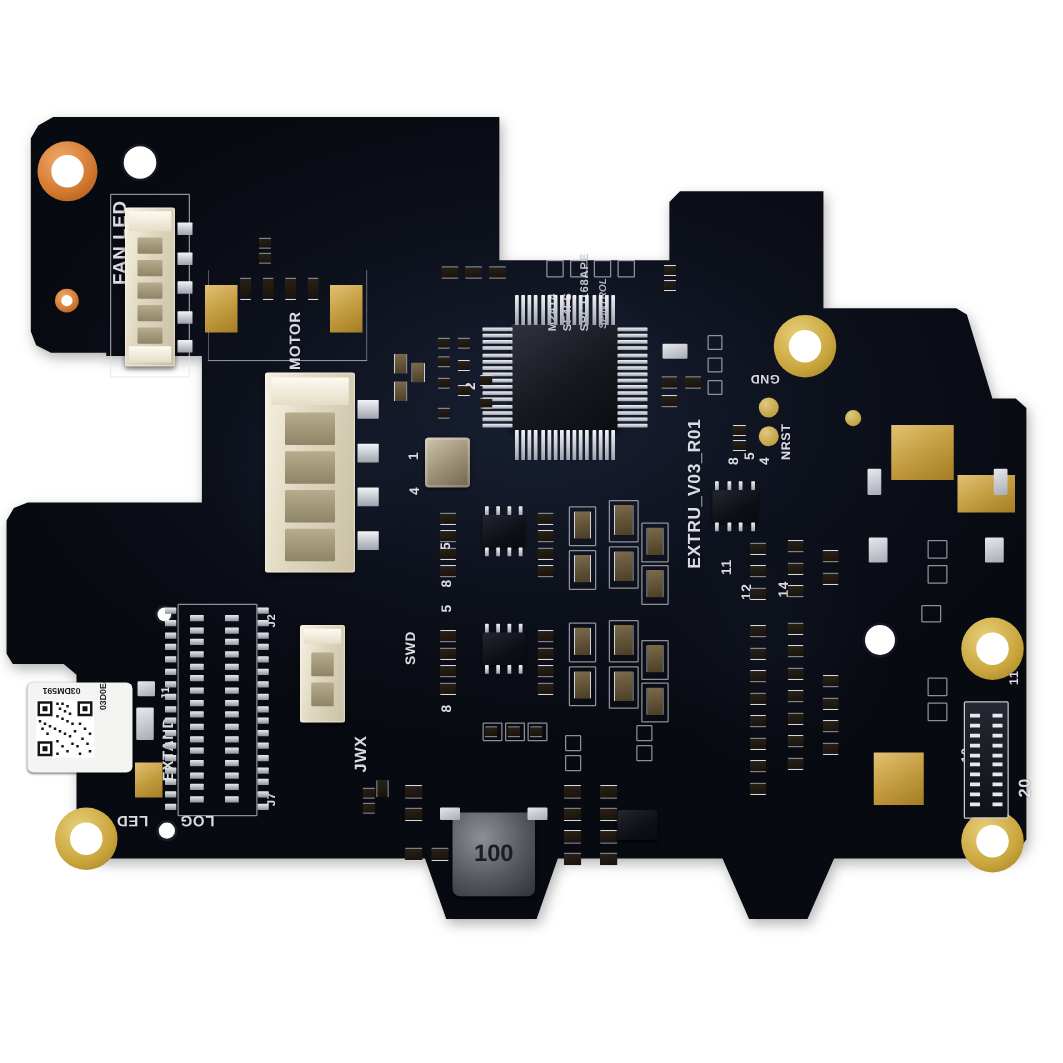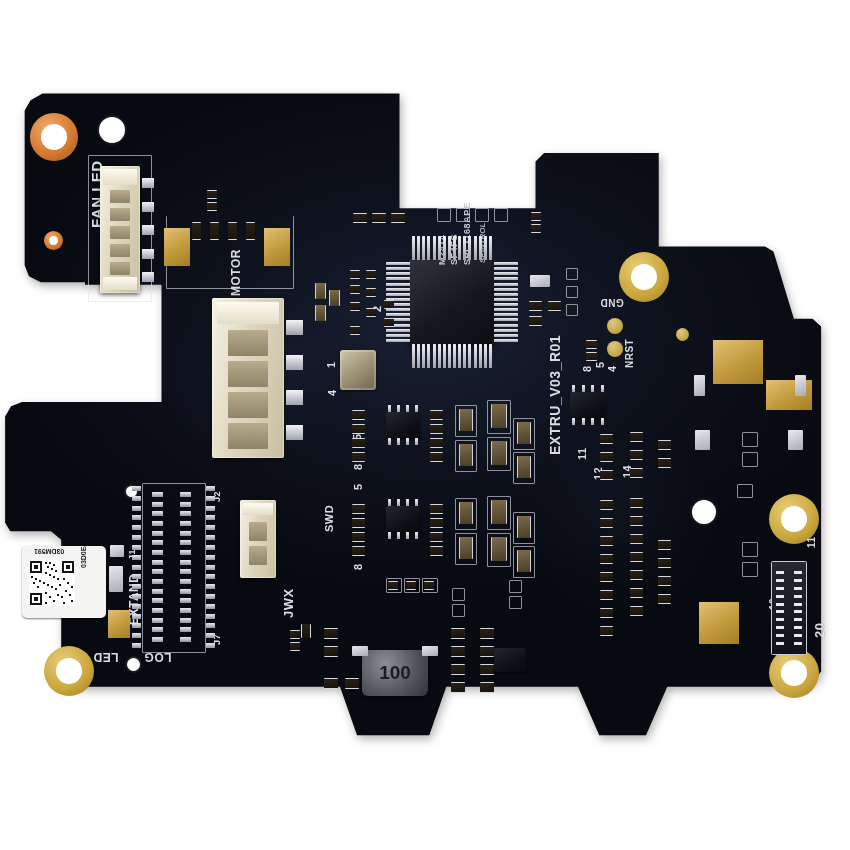--- a/index.html
+++ b/index.html
@@ -286,21 +286,21 @@
       <i style="height:3px;width:24px"></i>
       <i style="height:3px;width:24px"></i>
     <i style="height:3px;width:24px"></i>
       <i style="height:3px;width:24px"></i>
       <i style="height:3px;width:24px"></i>
     <i style="height:3px;width:24px"></i>
   </div>
 
   <div class="xtal" style="left:340px;top:350px;width:36px;height:40px;"></div>
 
-  <div class="ind" style="left:362px;top:650px;width:66px;height:46px;text-decoration:underline;">
+  <div class="ind" style="left:362px;top:650px;width:66px;height:67px;text-decoration:underline;">
     <span>100</span>
   </div>
   <div class="pad" style="left:352px;top:646px;width:16px;height:10px;"></div>
   <div class="pad" style="left:422px;top:646px;width:16px;height:10px;"></div>
 
   <div class="outline" style="left:88px;top:155px;width:62px;height:145px;"></div>
   <div class="jst" style="left:100px;top:166px;width:40px;height:127px;">
     <div class="lip" style="left:3px;top:3px;width:34px;height:16px;"></div>
     <div class="slot" style="left:10px;top:24px;width:20px;height:13px;"></div>
     <div class="slot" style="left:10px;top:42px;width:20px;height:13px;"></div>

